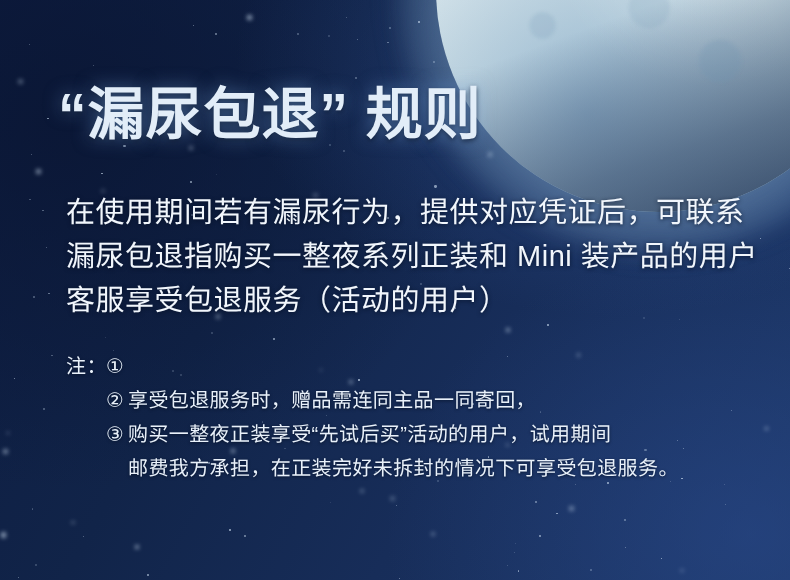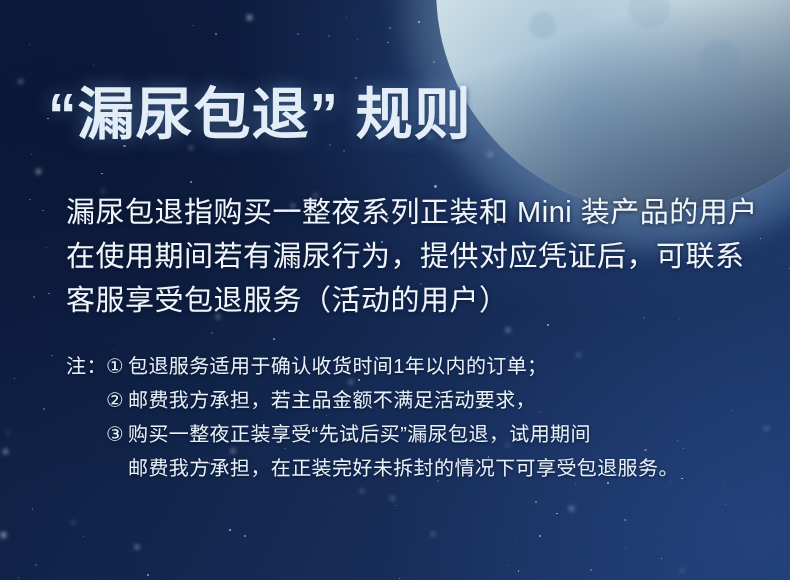--- a/index.html
+++ b/index.html
@@ -77,21 +77,21 @@
     position:absolute;
     border-radius:50%;
     background:#cfe0f2;
     filter:blur(0.6px);
   }
   .star.soft { filter:blur(2.2px); }
 
   
   .title {
     position:absolute;
-    left:48px; top:68px;
+    left:58px; top:68px;
     font-size:57px;
     font-weight:bold;
     letter-spacing:1px;
     color:#e2edf8;
     text-shadow:0 0 18px rgba(120,170,225,0.55), 0 2px 5px rgba(4,12,30,0.75);
     white-space:nowrap;
   }
 
   .body-block {
     position:absolute;
@@ -273,43 +273,42 @@
       <div class="star" style="left: 326.4px; top: 415.1px; width: 0.8px; height: 0.8px; opacity: 0.34;"></div>
       <div class="star soft" style="left: 83.6px; top: 206.9px; width: 3.7px; height: 3.7px; opacity: 0.66;"></div>
       <div class="star soft" style="left: 2.8px; top: 448.5px; width: 5.2px; height: 5.2px; opacity: 0.59;"></div>
       <div class="star" style="left: 261.6px; top: 421.3px; width: 1.8px; height: 1.8px; opacity: 0.26;"></div>
       <div class="star" style="left: 759.7px; top: 238px; width: 1.3px; height: 1.3px; opacity: 0.74;"></div>
     </div>
 
   <h1 class="title">“漏尿包退” 规则</h1>
 
   <div class="body-block">
+    <div class="body-line">在使用期间若有漏尿行为，提供对应凭证后，可联系</div>
     <div class="body-line">漏尿包退指购买一整夜系列正装和 Mini 装产品的用户</div>
-    <div class="body-line">在使用期间若有漏尿行为，提供对应凭证后，可联系</div>
     <div class="body-line">客服享受包退服务（活动的用户）</div>
   </div>
 
   <div class="notes">
 
     <div class="note-row">
       <span class="note-prefix">注：</span>
       <span class="note-marker">①</span>
-      <span class="note-text">包退服务适用于确认收货时间1年以内的订单；</span>
     </div>
 
     <div class="note-row">
       <span class="note-prefix"></span>
       <span class="note-marker">②</span>
-      <span class="note-text">邮费我方承担，若主品金额不满足活动要求，</span>
+      <span class="note-text">享受包退服务时，赠品需连同主品一同寄回，</span>
     </div>
 
     <div class="note-row">
       <span class="note-prefix"></span>
       <span class="note-marker">③</span>
-      <span class="note-text">购买一整夜正装享受“先试后买”漏尿包退，试用期间</span>
+      <span class="note-text">购买一整夜正装享受“先试后买”活动的用户，试用期间</span>
     </div>
     <div class="note-row">
       <span class="note-indent"></span>
       <span class="note-text">邮费我方承担，在正装完好未拆封的情况下可享受包退服务。</span>
     </div>
 
   </div>
 </div>
 
 </body></html>

